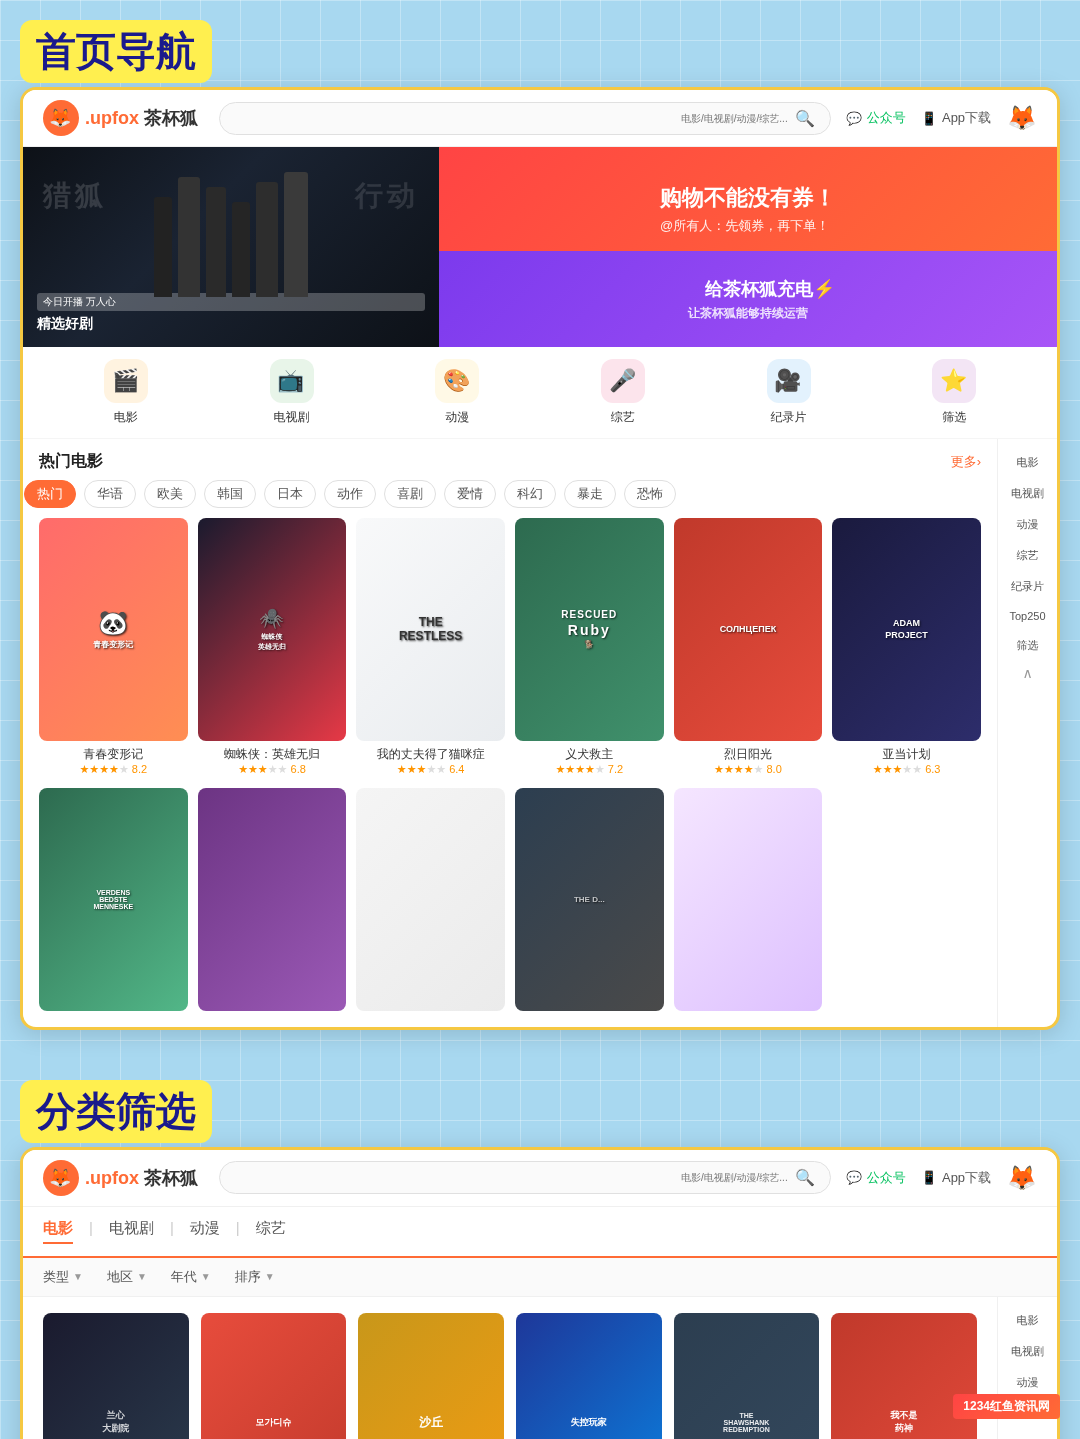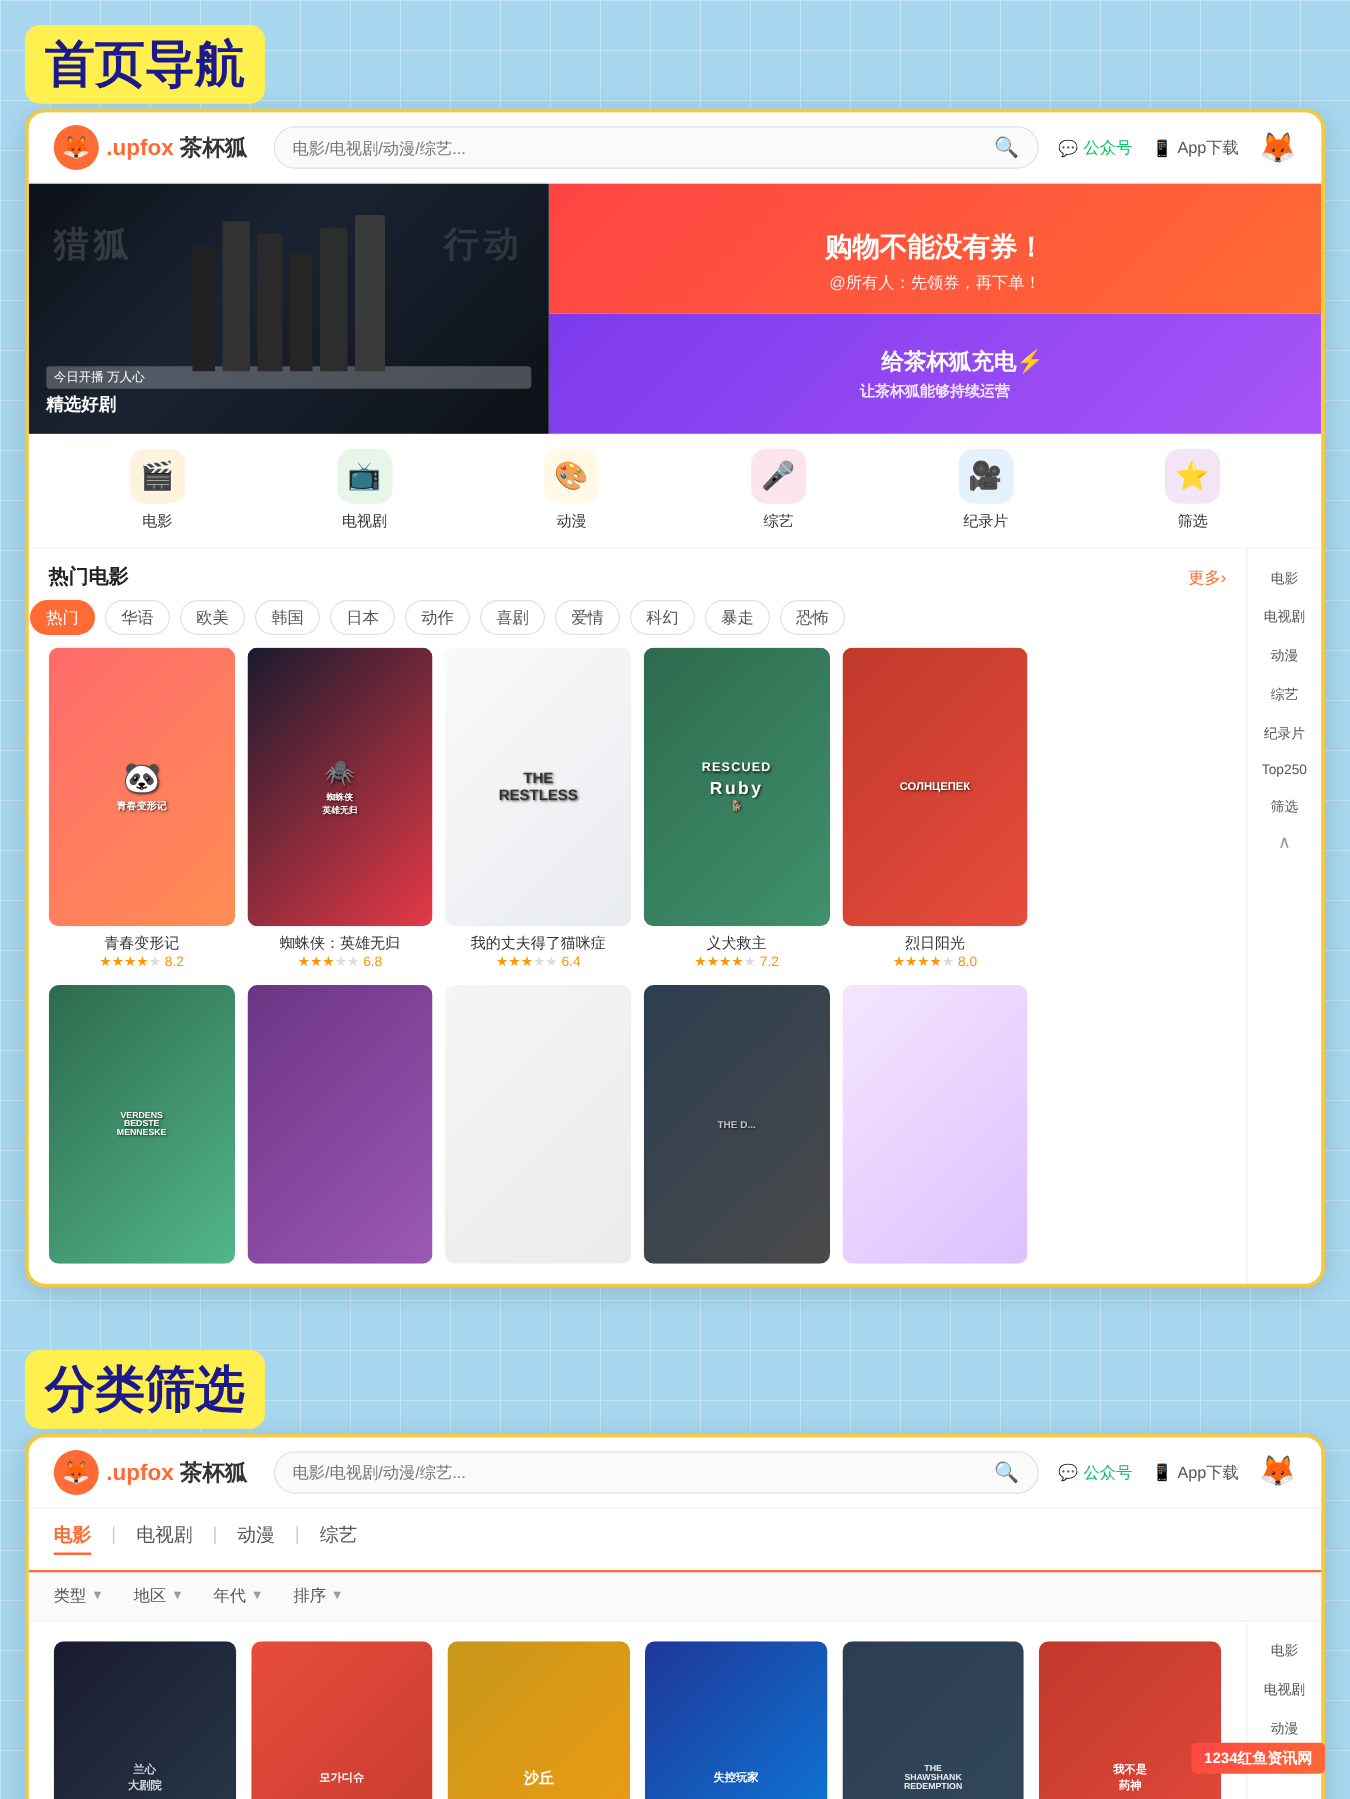--- a/index.html
+++ b/index.html
@@ -65,23 +65,24 @@
       border: 1.5px solid #e0e0e0;
       border-radius: 20px;
       padding: 6px 14px;
       gap: 8px;
       background: #fafafa;
     }
     .search-bar input {
       border: none;
       background: transparent;
       outline: none;
-      font-size: 13px;
+      font-size: 10px;
       color: #000000;
       width: 100%;
+      text-align: right;
     }
     .search-icon { color: #ff6b35; font-size: 16px; cursor: pointer; }
 
     .header-actions {
       display: flex;
       align-items: center;
       gap: 16px;
     }
     .wechat-btn {
       display: flex; align-items: center; gap: 4px;
@@ -117,21 +118,21 @@
     .banner-ad1 {
       flex: 1;
       background: linear-gradient(135deg, #ff4444, #ff6b35);
       display: flex;
       align-items: center;
       justify-content: center;
       padding: 16px;
     }
     .banner-ad1-text {
       color: white;
-      text-align: center;
+      text-align: left;
       margin-top: 20px;
     }
     .banner-ad1-text .line1 { font-size: 22px; font-weight: 900; }
     .banner-ad1-text .line2 { font-size: 13px; opacity: 0.9; margin-top: 4px; }
 
     .banner-ad2 {
       flex: 1;
       background: linear-gradient(135deg, #7c3aed, #a855f7);
       display: flex;
       align-items: center;
@@ -568,20 +569,32 @@
             <div class="movie-poster-inner" style="background:linear-gradient(135deg,#c0392b,#e74c3c);flex-direction:column;gap:2px;font-size:8px;">
               <div style="font-size:9px;font-weight:700;color:white;text-align:center;">СОЛНЦЕПЕК</div>
             </div>
           </div>
           <div class="movie-title">烈日阳光</div>
           <div class="movie-rating">
             <span style="color:#ff9500;">★★★★</span><span style="color:#ddd;">★</span> 8.0
           </div>
         </div>
 
+        <div class="movie-card">
+          <div class="movie-poster">
+            <div class="movie-poster-inner" style="background:linear-gradient(135deg,#1a1a3e,#2d2d6b);flex-direction:column;gap:2px;font-size:7px;">
+              <div style="font-weight:900;color:white;font-size:9px;">ADAM</div>
+              <div style="font-weight:900;color:white;font-size:9px;">PROJECT</div>
+            </div>
+          </div>
+          <div class="movie-title">亚当计划</div>
+          <div class="movie-rating">
+            <span style="color:#ff9500;">★★★</span><span style="color:#ddd;">★★</span> 6.3
+          </div>
+        </div>
       </div>
 
       <div class="movie-grid-row2">
         <div class="movie-card">
           <div class="movie-poster">
             <div class="movie-poster-inner" style="background:linear-gradient(135deg,#2d6a4f,#52b788);font-size:7px;text-align:center;flex-direction:column;">
               <div style="color:white;font-weight:700;">VERDENS</div>
               <div style="color:white;font-weight:700;">BEDSTE</div>
               <div style="color:white;font-weight:700;">MENNESKE</div>
             </div>

